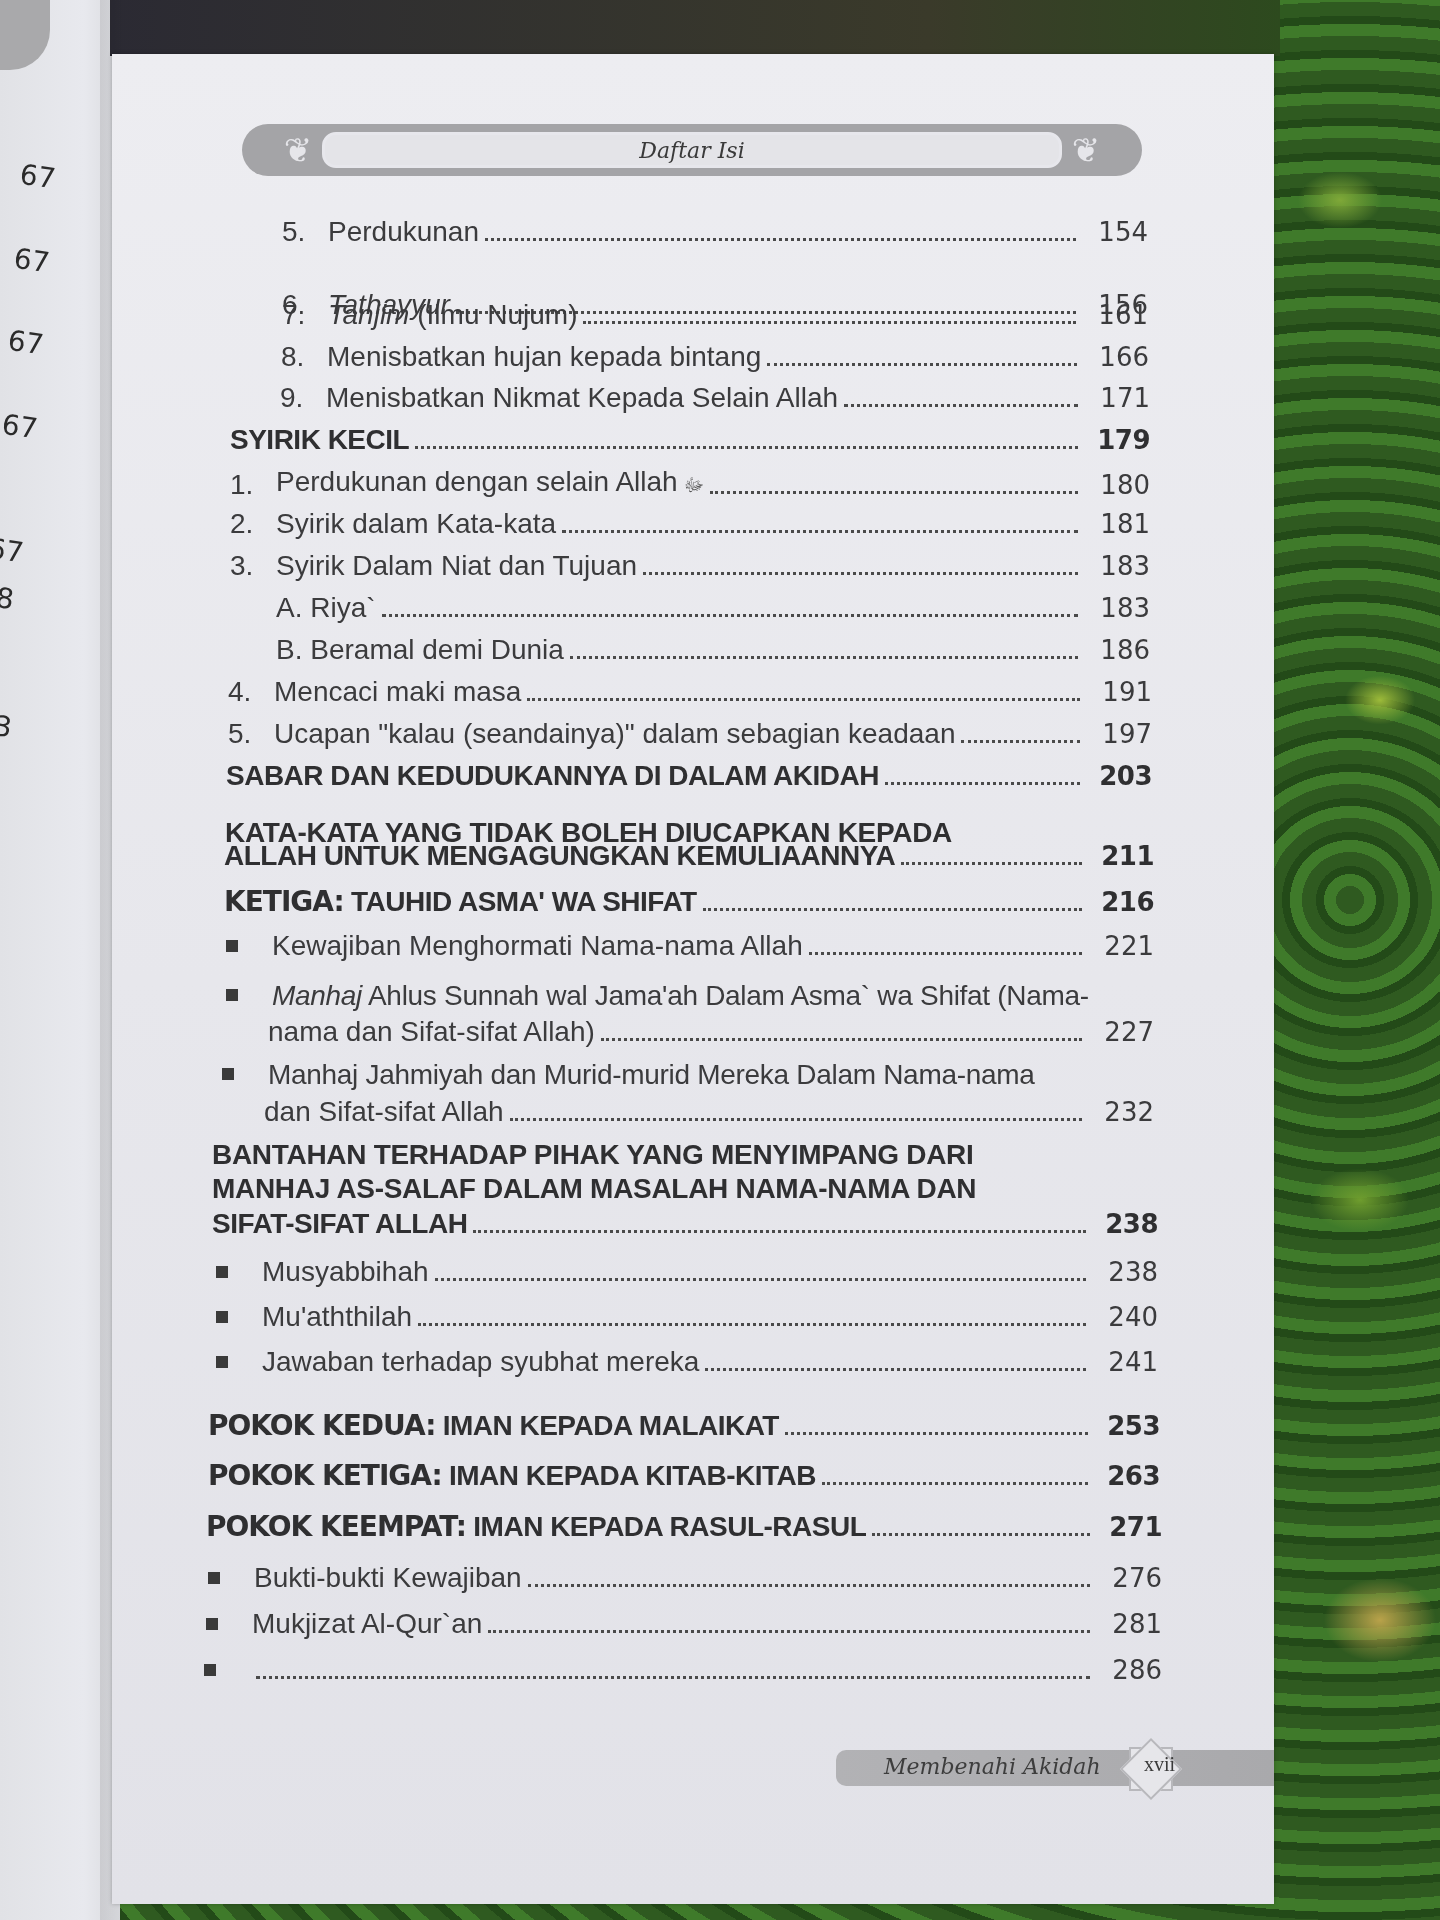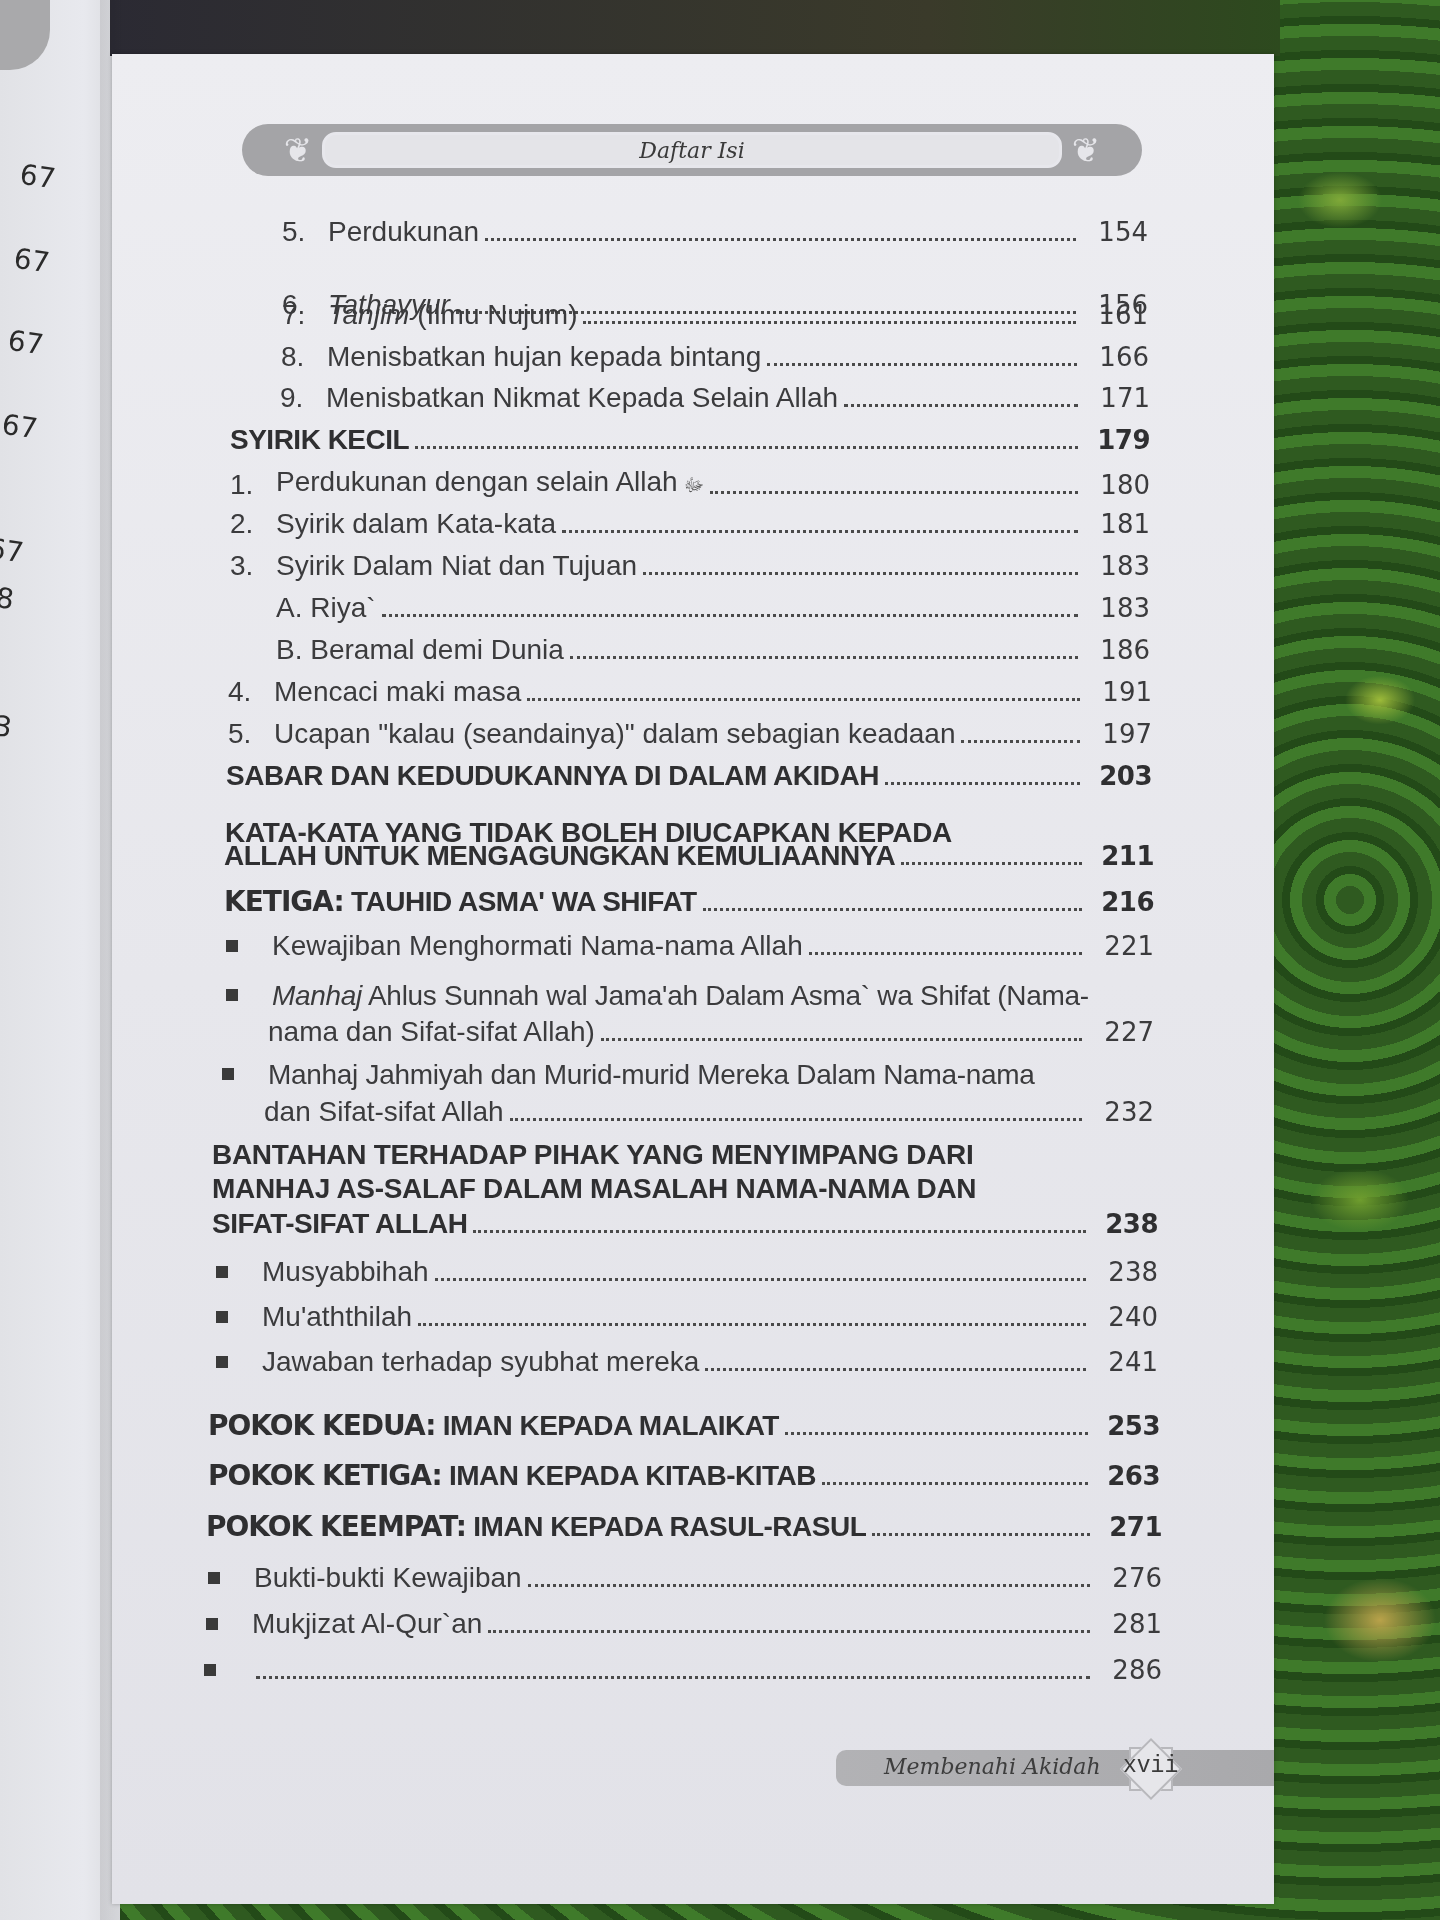--- a/index.html
+++ b/index.html
@@ -87,22 +87,22 @@
   }
   .star-badge {
     position:absolute; left:1123px; top:1741px; width:52px; height:52px;
   }
   .star-badge .sq {
     position:absolute; left:6px; top:6px; width:40px; height:40px;
     background:#e6e6ea; border:2px solid #b8b8bc;
   }
   .star-badge .sq.r { transform:rotate(45deg); }
   .star-badge .txt {
-    position:absolute; left:0; right:0; top:12px; text-align:left;
-    font-family:Liberation Mono, monospace; font-size:23px; color:#3a3a3a;
+    position:absolute; left:0; right:0; top:12px; text-align:right;
+    font-family:Liberation Serif, serif; font-size:20px; color:#3a3a3a;
   }
 </style>
 </head>
 <body>
 
 <div class="prev-page">
   <div class="corner-ornament"></div>
   <span class="pnum" style="left:20px;top:160px">67</span>
   <span class="pnum" style="left:14px;top:244px">67</span>
   <span class="pnum" style="left:8px;top:326px">67</span>

